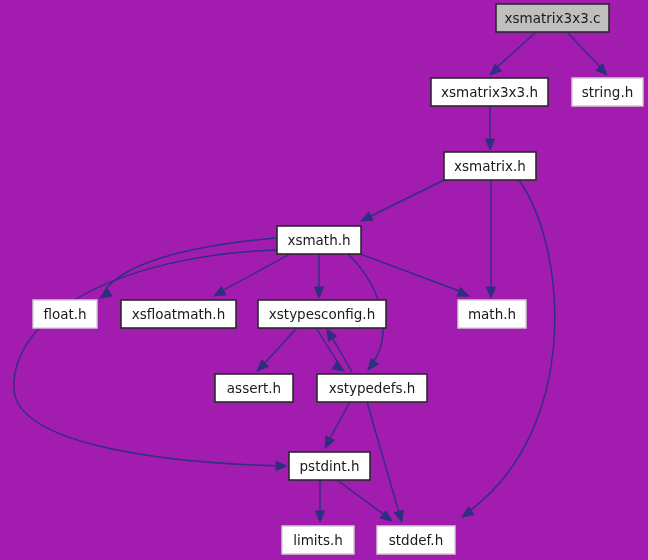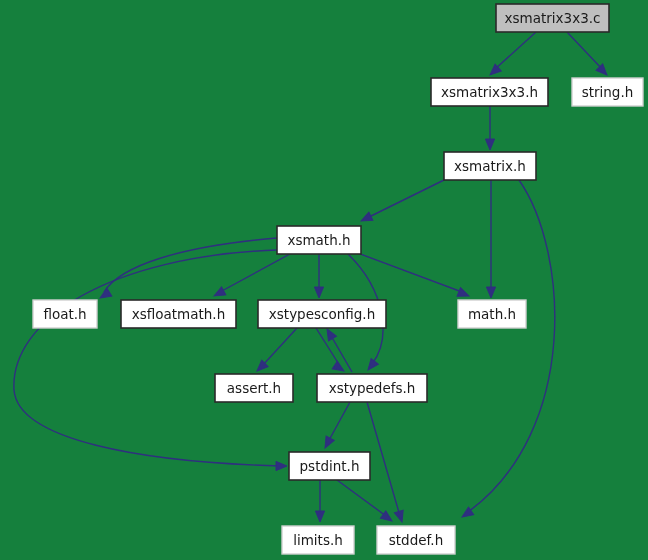--- a/index.html
+++ b/index.html
@@ -4,21 +4,21 @@
 <style>
   html, body {
     margin: 0;
     padding: 0;
     background: #ffffff;
   }
   #graph-root {
     position: relative;
     width: 648px;
     height: 560px;
-    background: #15803d;
+    background: #a21caf;
     font-family: "DejaVu Sans", "Liberation Sans", sans-serif;
     overflow: hidden;
   }
   svg.graph-canvas {
     position: absolute;
     left: 0;
     top: 0;
     width: 648px;
     height: 560px;
   }

